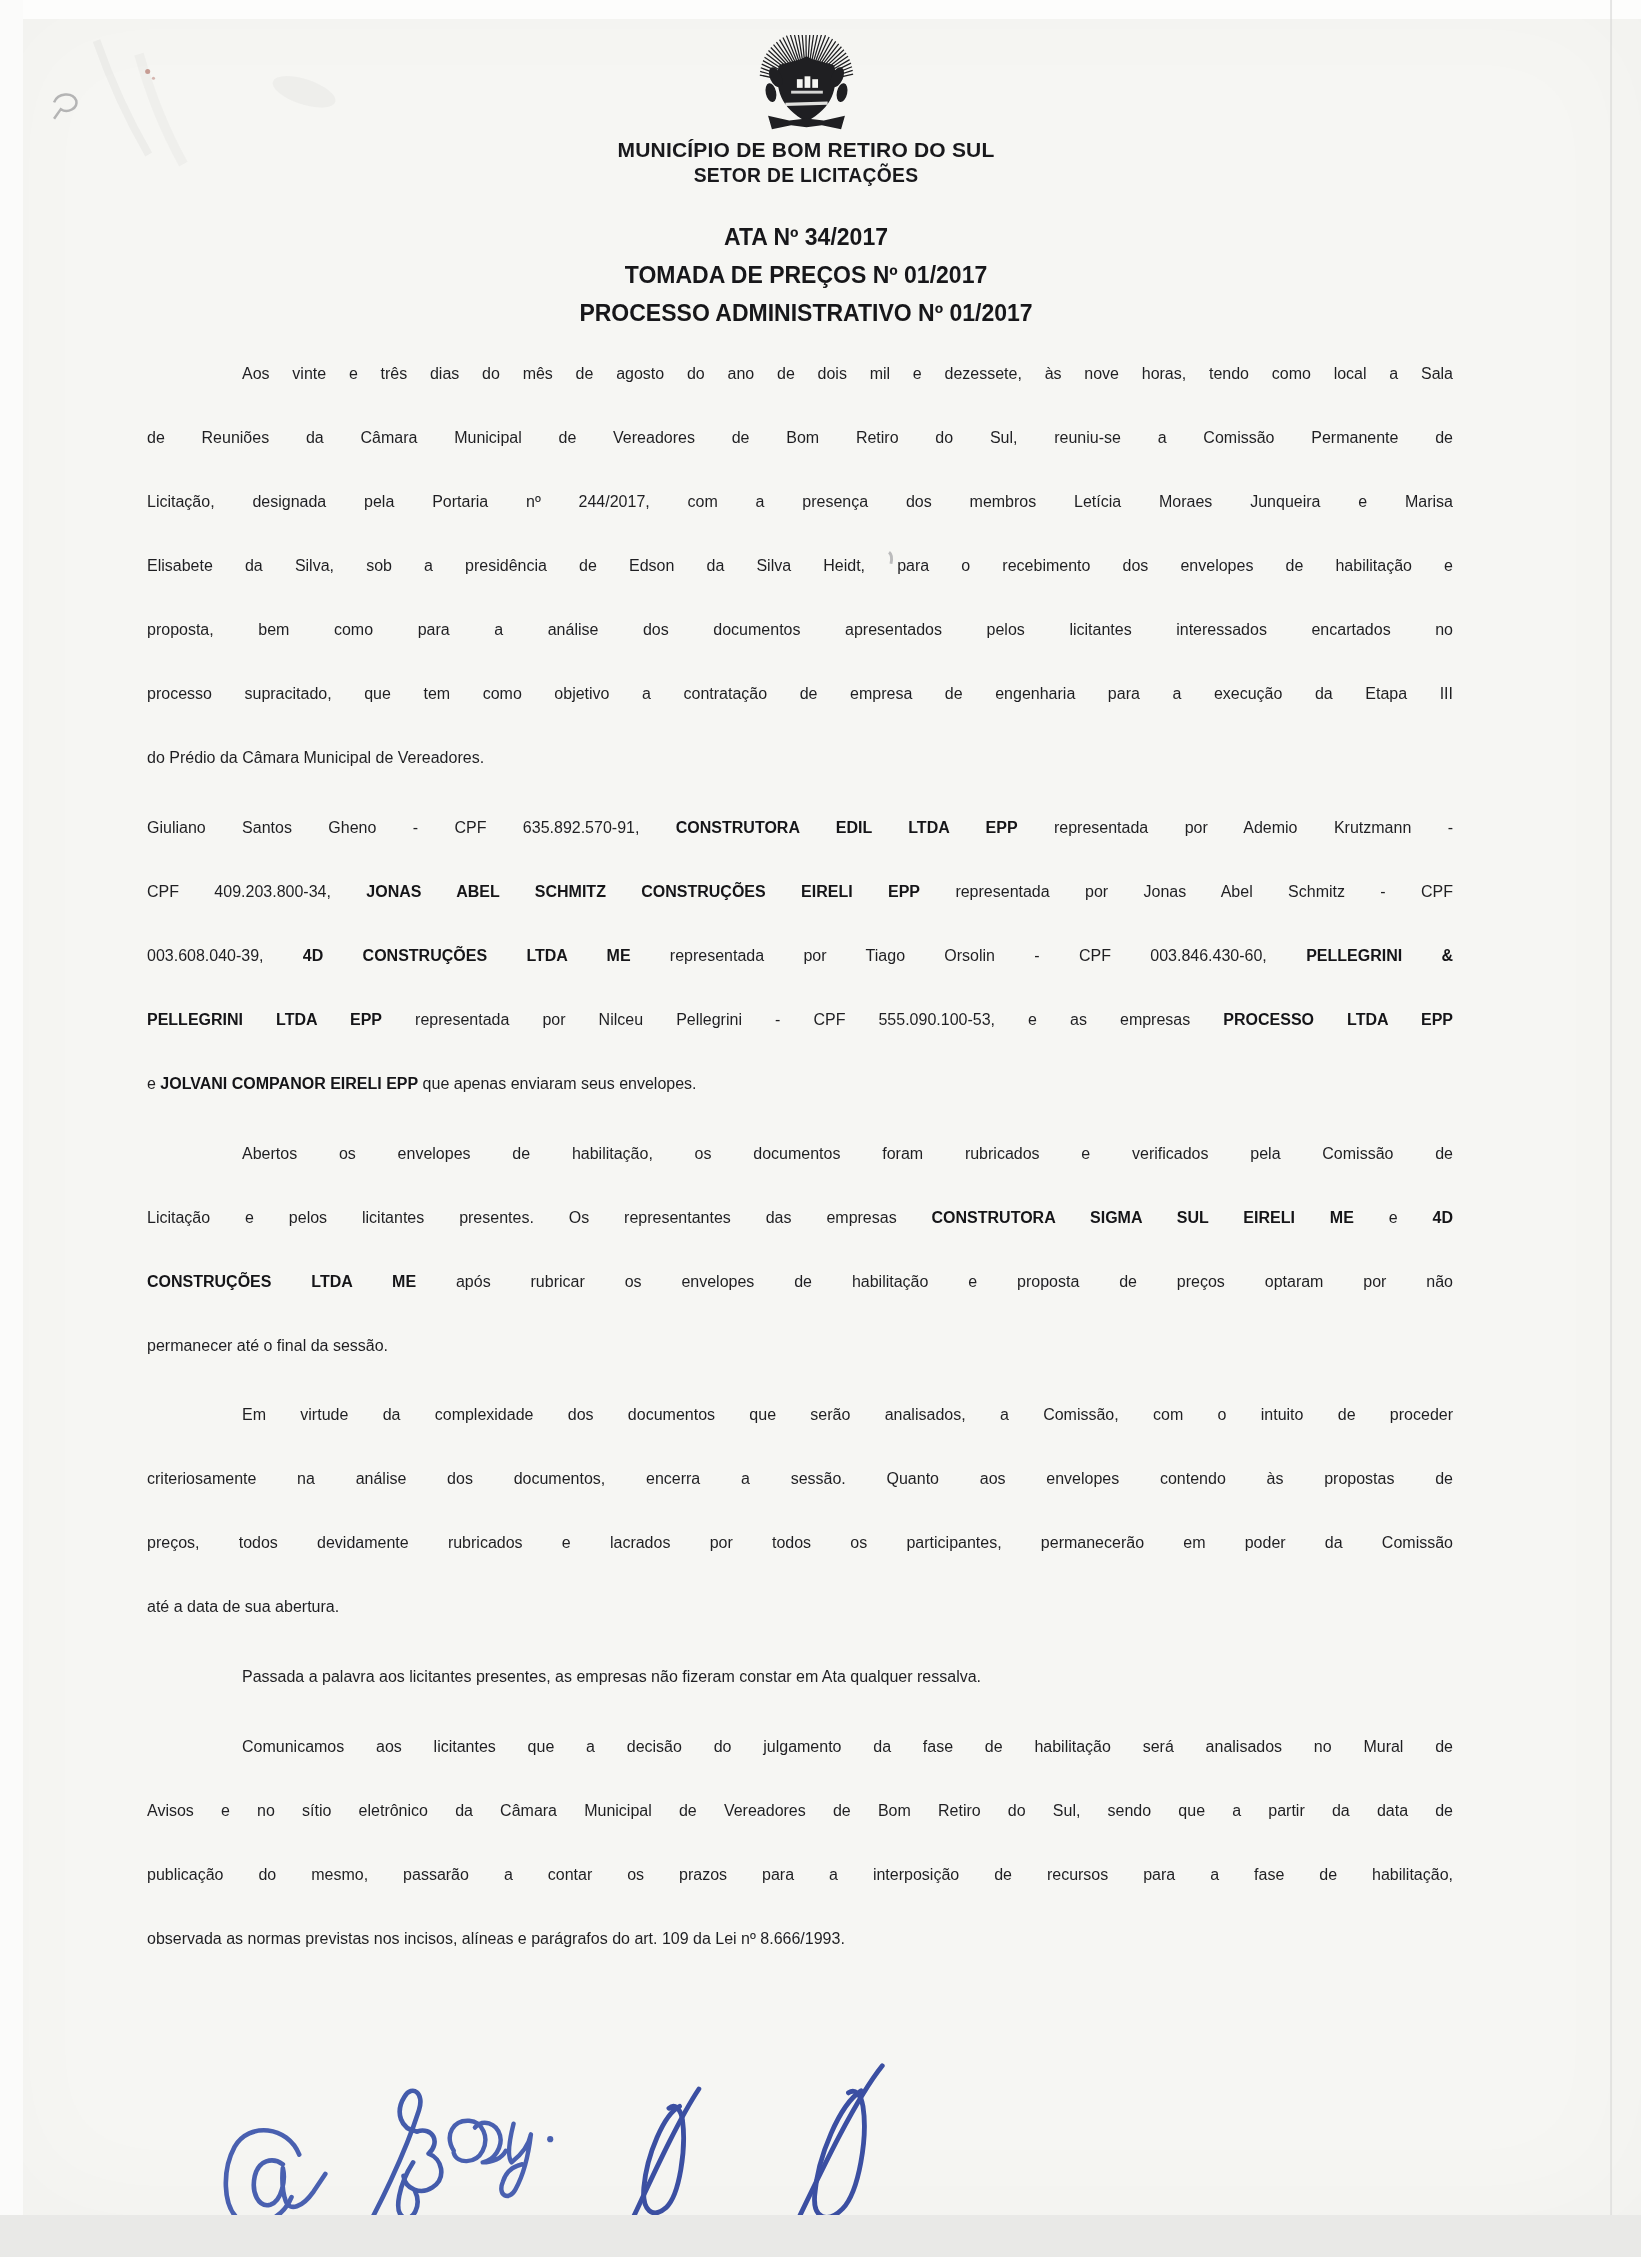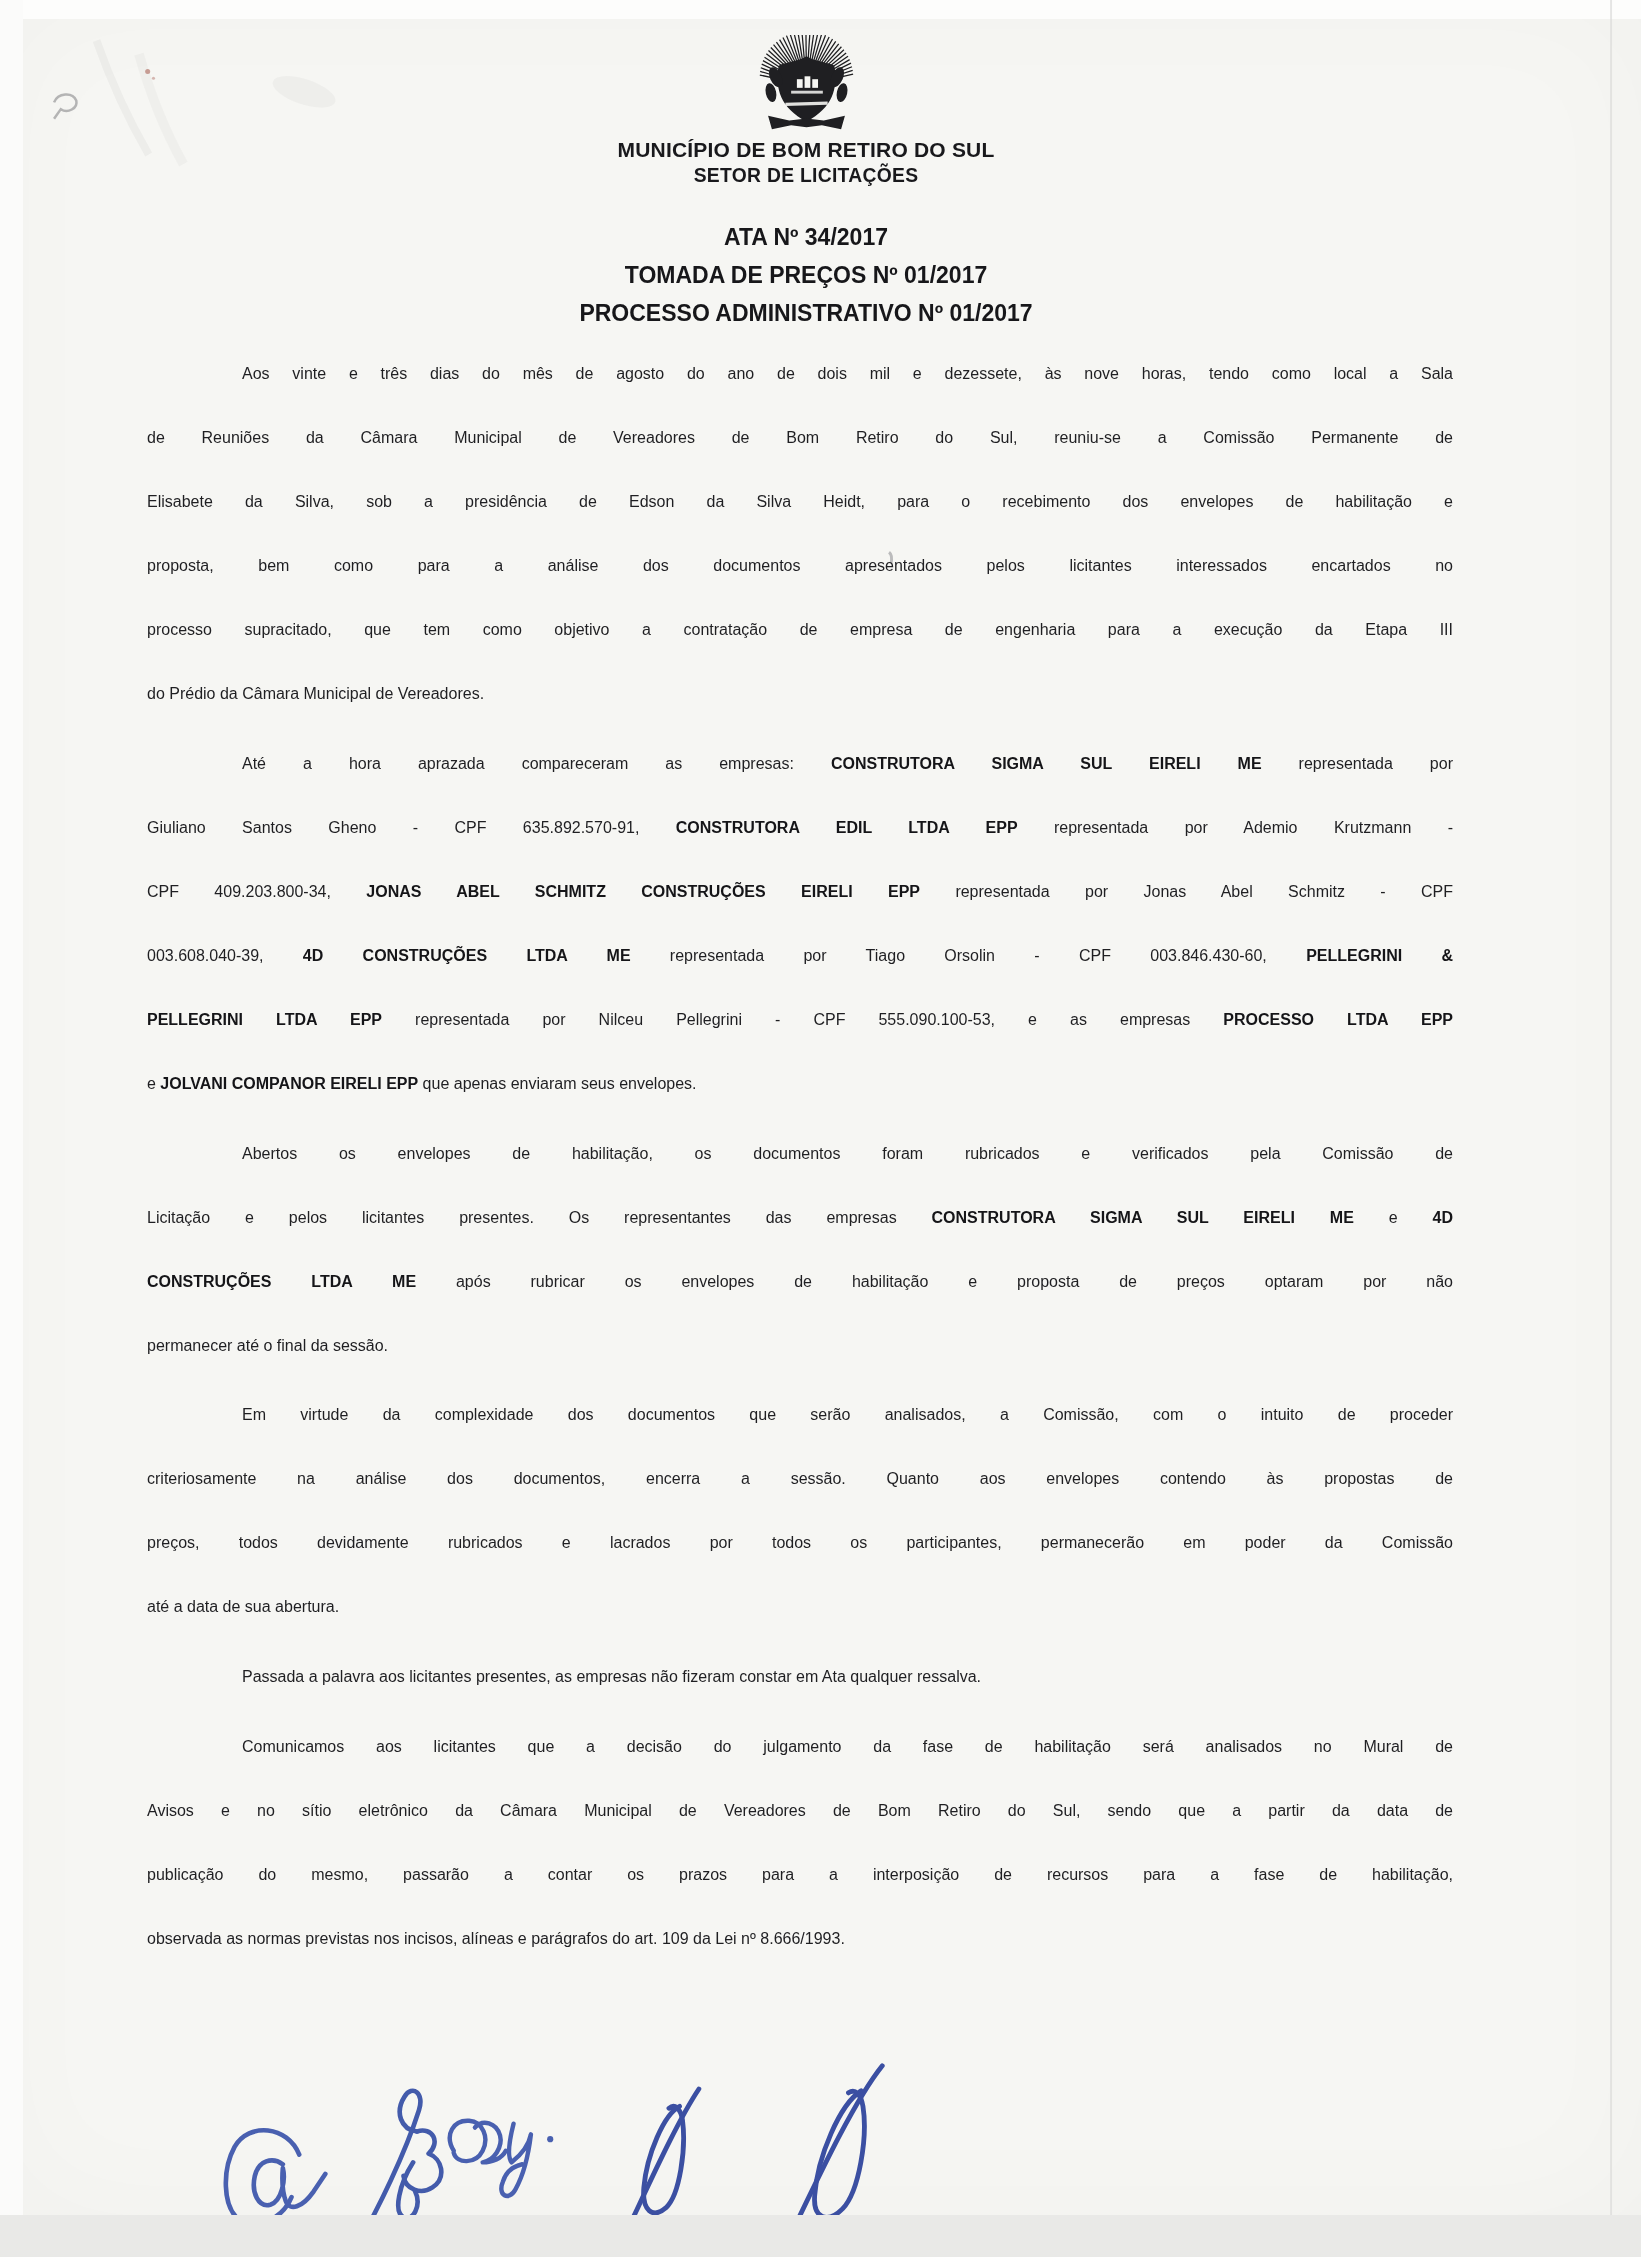--- a/index.html
+++ b/index.html
@@ -132,27 +132,27 @@
   <div class="title-block">
     <div class="title-line">ATA Nº 34/2017</div>
     <div class="title-line">TOMADA DE PREÇOS Nº 01/2017</div>
     <div class="title-line">PROCESSO ADMINISTRATIVO Nº 01/2017</div>
   </div>
 
   <div class="doc-body" id="doc-body">
       <div class="para">
         <div class="line"><span class="indent"></span><span>Aos vinte e três dias do mês de agosto do ano de dois mil e dezessete, às nove horas, tendo como local a Sala</span></div>
         <div class="line"><span>de Reuniões da Câmara Municipal de Vereadores de Bom Retiro do Sul, reuniu-se a Comissão Permanente de</span></div>
+        <div class="line"><span>Licitação, designada pela Portaria nº 244/2017, com a presença dos membros Letícia Moraes Junqueira e Marisa</span></div>
         <div class="line"><span>Elisabete da Silva, sob a presidência de Edson da Silva Heidt, para o recebimento dos envelopes de habilitação e</span></div>
         <div class="line"><span>proposta, bem como para a análise dos documentos apresentados pelos licitantes interessados encartados no</span></div>
         <div class="line"><span>processo supracitado, que tem como objetivo a contratação de empresa de engenharia para a execução da Etapa III</span></div>
         <div class="line last"><span>do Prédio da Câmara Municipal de Vereadores.</span></div>
       </div>
       <div class="para">
-        <div class="line"><span class="indent"></span><span>Até a hora aprazada compareceram as empresas: </span><span class="b">CONSTRUTORA SIGMA SUL EIRELI ME</span><span> representada por</span></div>
         <div class="line"><span>Giuliano Santos Gheno - CPF 635.892.570-91, </span><span class="b">CONSTRUTORA EDIL LTDA EPP</span><span> representada por Ademio Krutzmann -</span></div>
         <div class="line"><span>CPF 409.203.800-34, </span><span class="b">JONAS ABEL SCHMITZ CONSTRUÇÕES EIRELI EPP</span><span> representada por Jonas Abel Schmitz - CPF</span></div>
         <div class="line"><span>003.608.040-39, </span><span class="b">4D CONSTRUÇÕES LTDA ME</span><span> representada por Tiago Orsolin - CPF 003.846.430-60, </span><span class="b">PELLEGRINI &amp;</span></div>
         <div class="line"><span class="b">PELLEGRINI LTDA EPP</span><span> representada por Nilceu Pellegrini - CPF 555.090.100-53, e as empresas </span><span class="b">PROCESSO LTDA EPP</span></div>
         <div class="line last"><span>e </span><span class="b">JOLVANI COMPANOR EIRELI EPP</span><span> que apenas enviaram seus envelopes.</span></div>
       </div>
       <div class="para">
         <div class="line"><span class="indent"></span><span>Abertos os envelopes de habilitação, os documentos foram rubricados e verificados pela Comissão de</span></div>
         <div class="line"><span>Licitação e pelos licitantes presentes. Os representantes das empresas </span><span class="b">CONSTRUTORA SIGMA SUL EIRELI ME</span><span> e </span><span class="b">4D</span></div>
         <div class="line"><span class="b">CONSTRUÇÕES LTDA ME</span><span> após rubricar os envelopes de habilitação e proposta de preços optaram por não</span></div>

